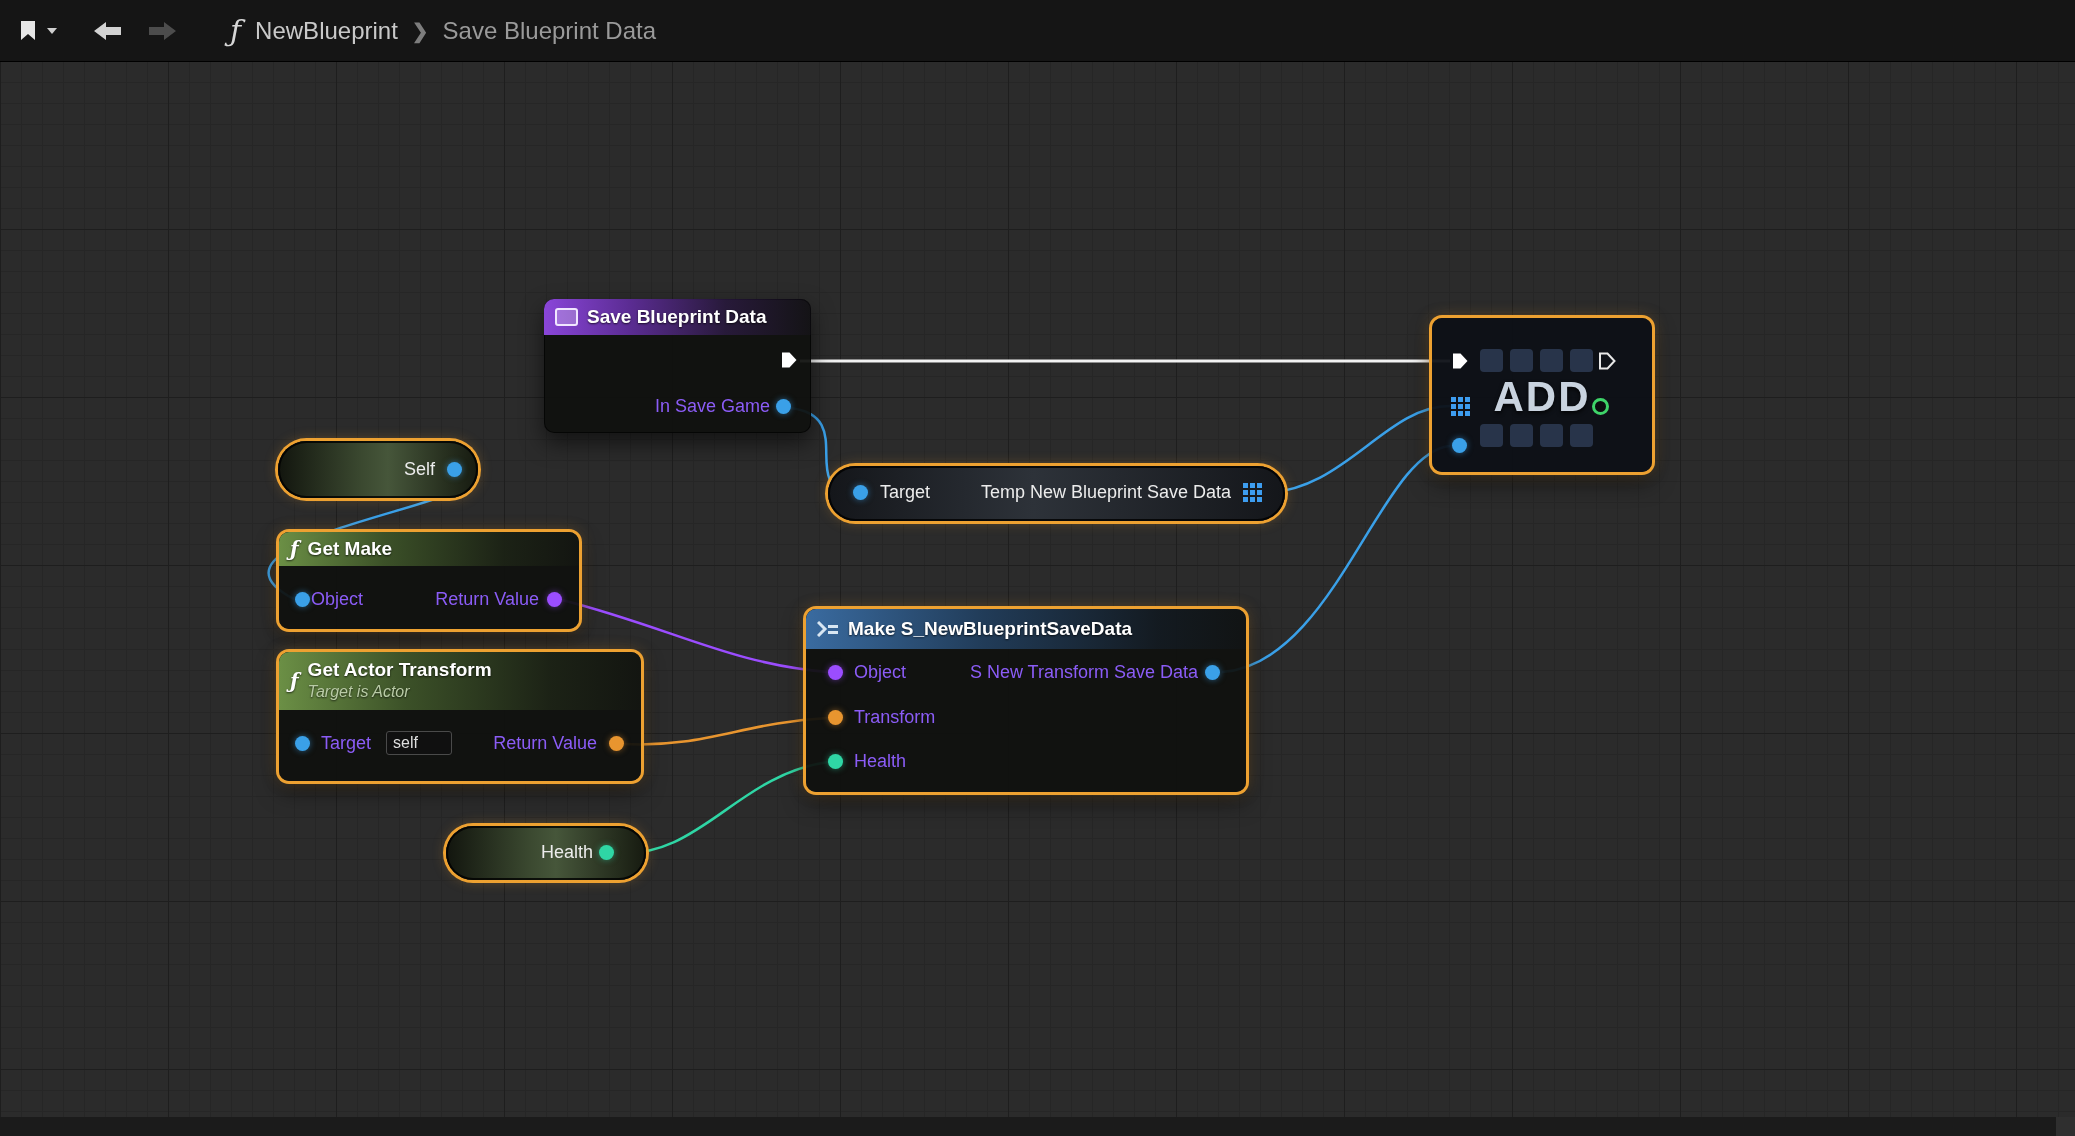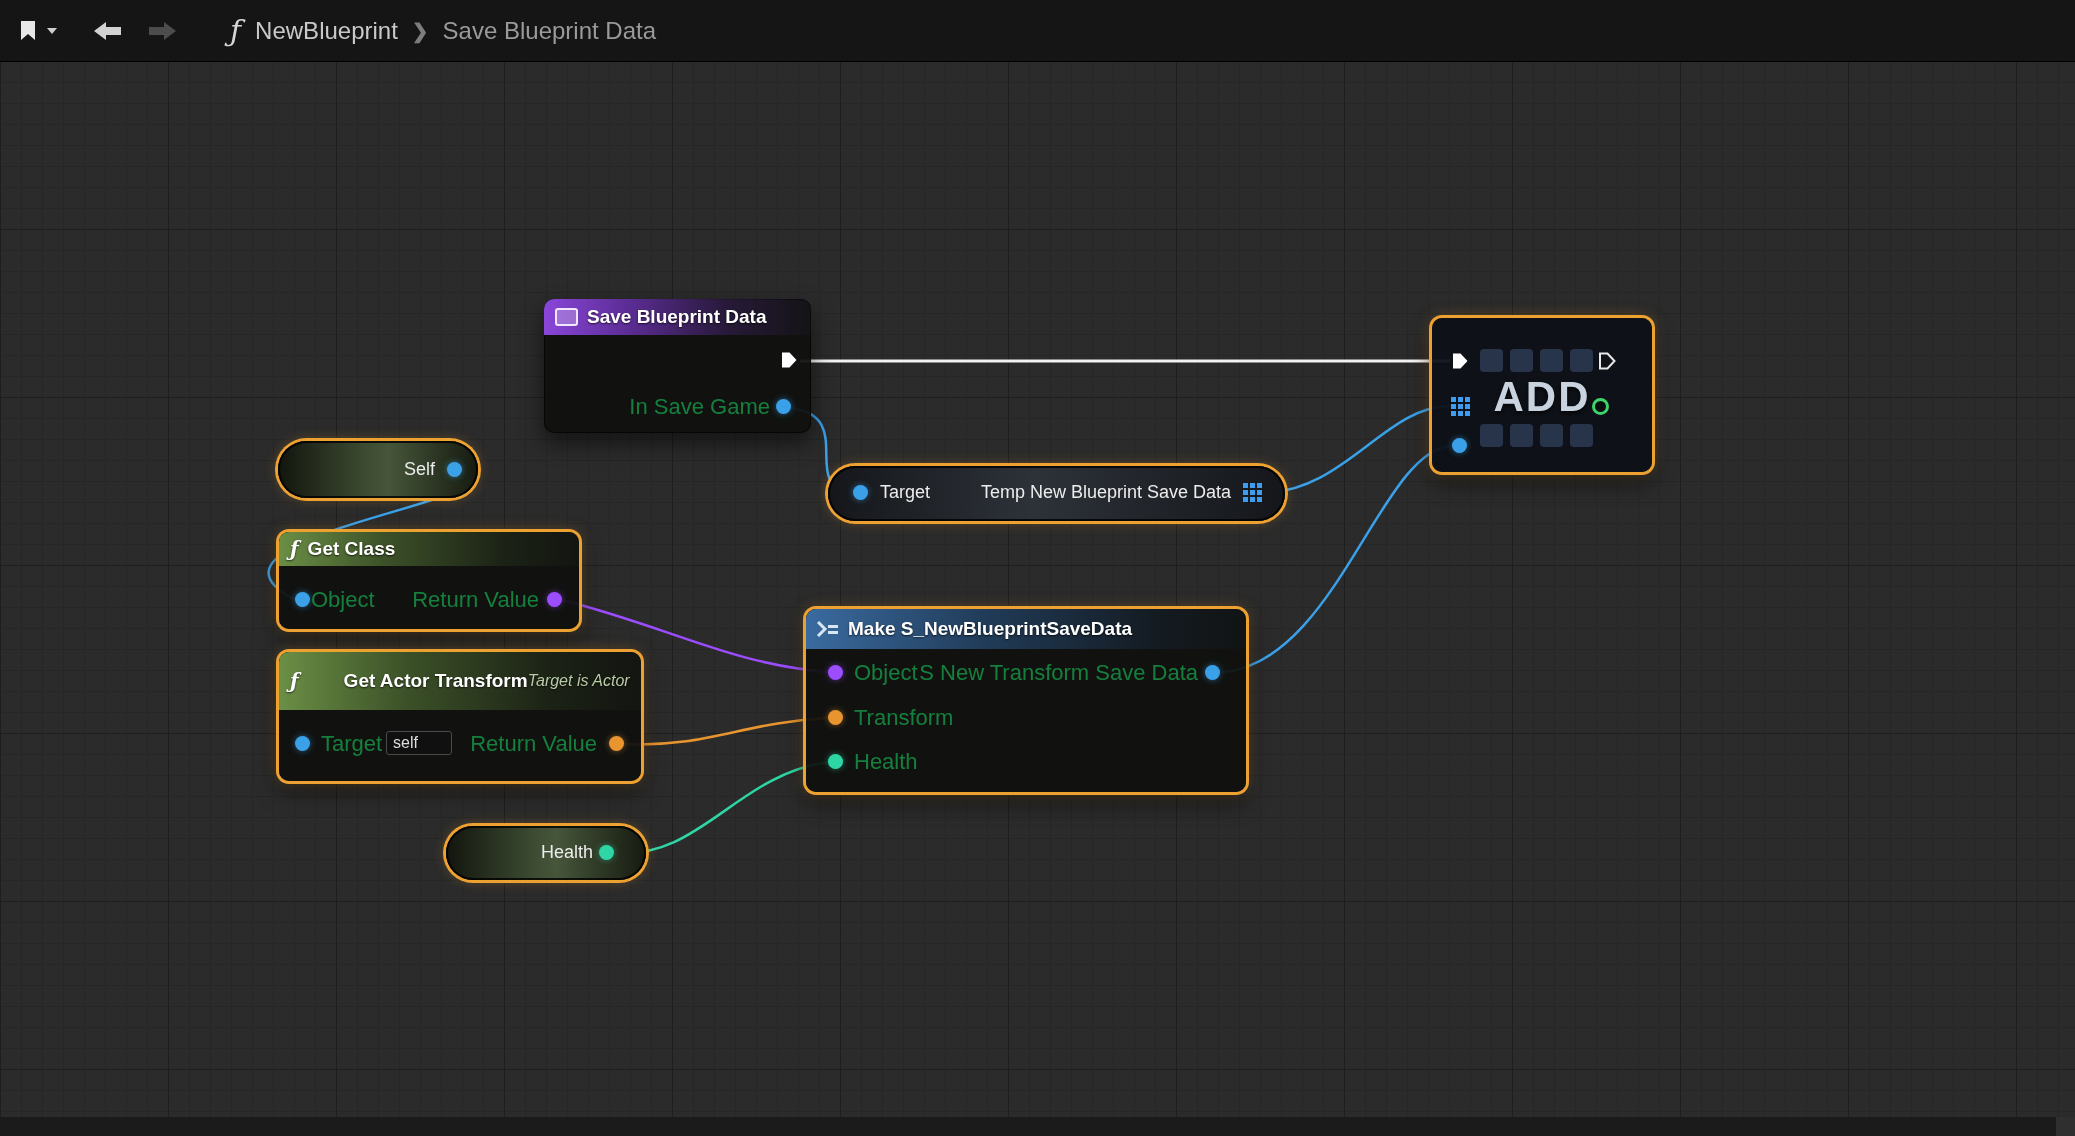--- a/index.html
+++ b/index.html
@@ -31,25 +31,25 @@
   
   .node{position:absolute;z-index:2;border-radius:10px;background:rgba(16,17,15,0.94);
         box-shadow:0 10px 22px rgba(0,0,0,0.55), inset 0 0 0 1px rgba(0,0,0,0.65);}
   .sel{box-shadow:0 0 0 3px #eda131, 0 0 16px rgba(237,161,49,0.35), 0 10px 22px rgba(0,0,0,0.55);}
   .hdr{position:absolute;left:0;top:0;right:0;display:flex;align-items:center;gap:9px;
        padding:0 11px;font-weight:bold;font-size:19px;color:#fff;
        border-radius:10px 10px 0 0;text-shadow:0 1px 2px rgba(0,0,0,0.7);box-sizing:border-box;}
   .hdr-purple{background:linear-gradient(to right,#8a46d9 0%,#5b2c93 32%,rgba(58,32,92,0.55) 68%,rgba(32,24,44,0.2) 100%);}
   .hdr-green{background:linear-gradient(to right,rgba(112,150,72,0.95) 0%,rgba(74,102,48,0.75) 35%,rgba(44,58,30,0.4) 75%,rgba(30,38,22,0.15) 100%);}
   .hdr-blue{background:linear-gradient(to right,rgba(60,112,168,0.95) 0%,rgba(40,78,120,0.7) 40%,rgba(24,42,64,0.35) 80%,rgba(18,28,42,0.15) 100%);}
-  .hcol{display:flex;flex-direction:row;line-height:22px;margin-left:36px;}
+  .hcol{display:flex;flex-direction:column;line-height:22px;}
   .subtitle{font-weight:normal;font-style:italic;font-size:16px;color:#b9cba6;}
   .fglyph{font-family:"DejaVu Serif",serif;font-style:italic;font-weight:bold;font-size:20px;color:#fff;}
 
-  .plabel{position:absolute;color:#15803d;font-size:22px;line-height:21px;white-space:nowrap;}
+  .plabel{position:absolute;color:#8b5cf6;font-size:18px;line-height:21px;white-space:nowrap;}
   .pin{position:absolute;width:15px;height:15px;border-radius:50%;}
   .pin-blue{background:#3aa0e8;box-shadow:0 0 6px rgba(58,160,232,0.55);}
   .pin-purple{background:#9b4dff;box-shadow:0 0 6px rgba(155,77,255,0.5);}
   .pin-orange{background:#e8952f;box-shadow:0 0 6px rgba(232,149,47,0.5);}
   .pin-teal{background:#2fd6a5;box-shadow:0 0 6px rgba(47,214,165,0.5);}
   .pin-ring-green{position:absolute;width:11px;height:11px;border-radius:50%;border:3px solid #3ed469;background:rgba(10,14,10,0.6);}
   .exec-pin,.gridpin{position:absolute;}
 
   
   .pill{position:absolute;z-index:2;border-radius:999px;
@@ -129,21 +129,21 @@
   </div>
 
   <div class="pill pill-green sel" style="left:278px;top:441px;width:200px;height:57px;">
     <span class="plabel" style="right:43px;top:18px;">Self</span>
     <span class="pin pin-blue" style="left:169px;top:21px;"></span>
   </div>
 
   <div class="node sel" style="left:279px;top:532px;width:300px;height:97px;">
     <div class="hdr hdr-green" style="height:34px;">
       <span class="fglyph">ƒ</span>
-      <span>Get Class</span>
+      <span>Get Make</span>
     </div>
     <span class="pin pin-blue" style="left:16px;top:60px;"></span>
     <span class="plabel" style="left:32px;top:57px;">Object</span>
     <span class="plabel" style="right:40px;top:57px;">Return Value</span>
     <span class="pin pin-purple" style="left:268px;top:60px;"></span>
   </div>
 
   <div class="node sel" style="left:279px;top:652px;width:362px;height:129px;">
     <div class="hdr hdr-green" style="height:58px;">
       <span class="fglyph">ƒ</span>

